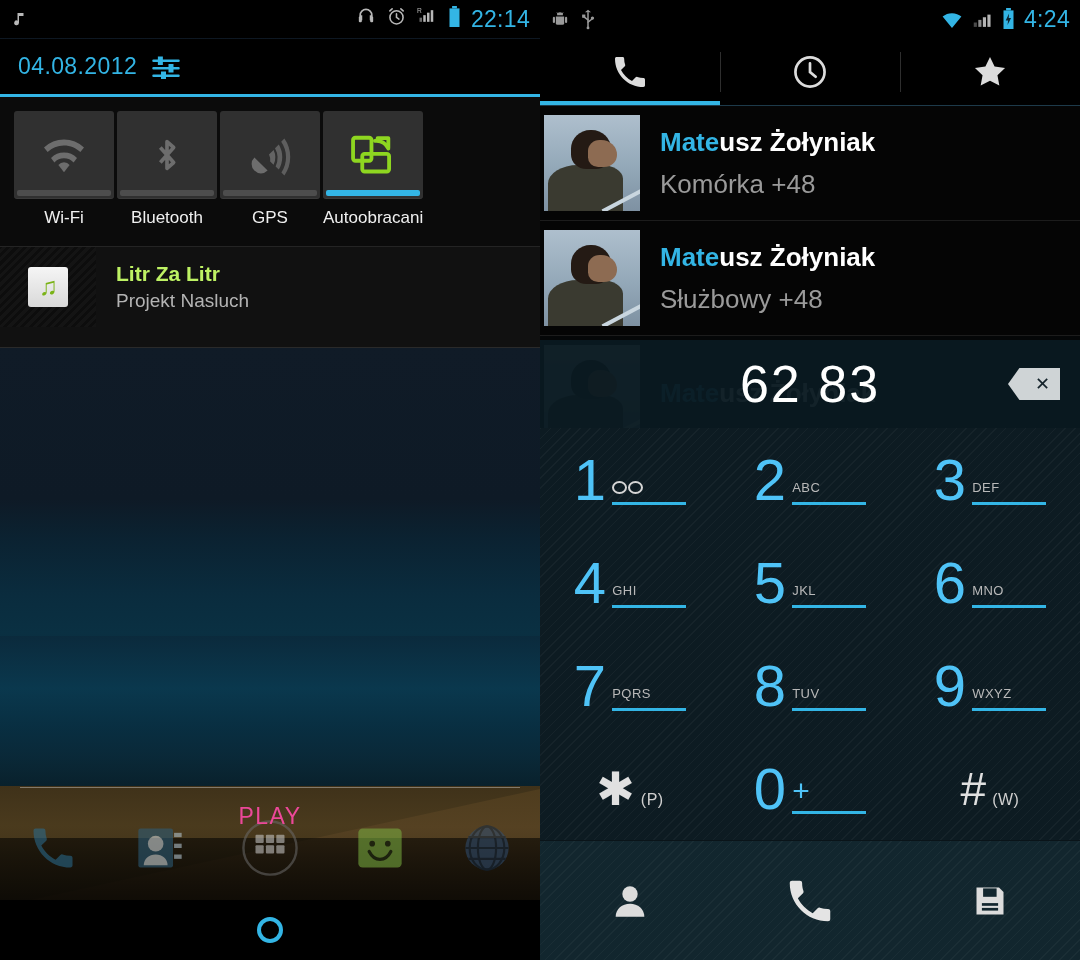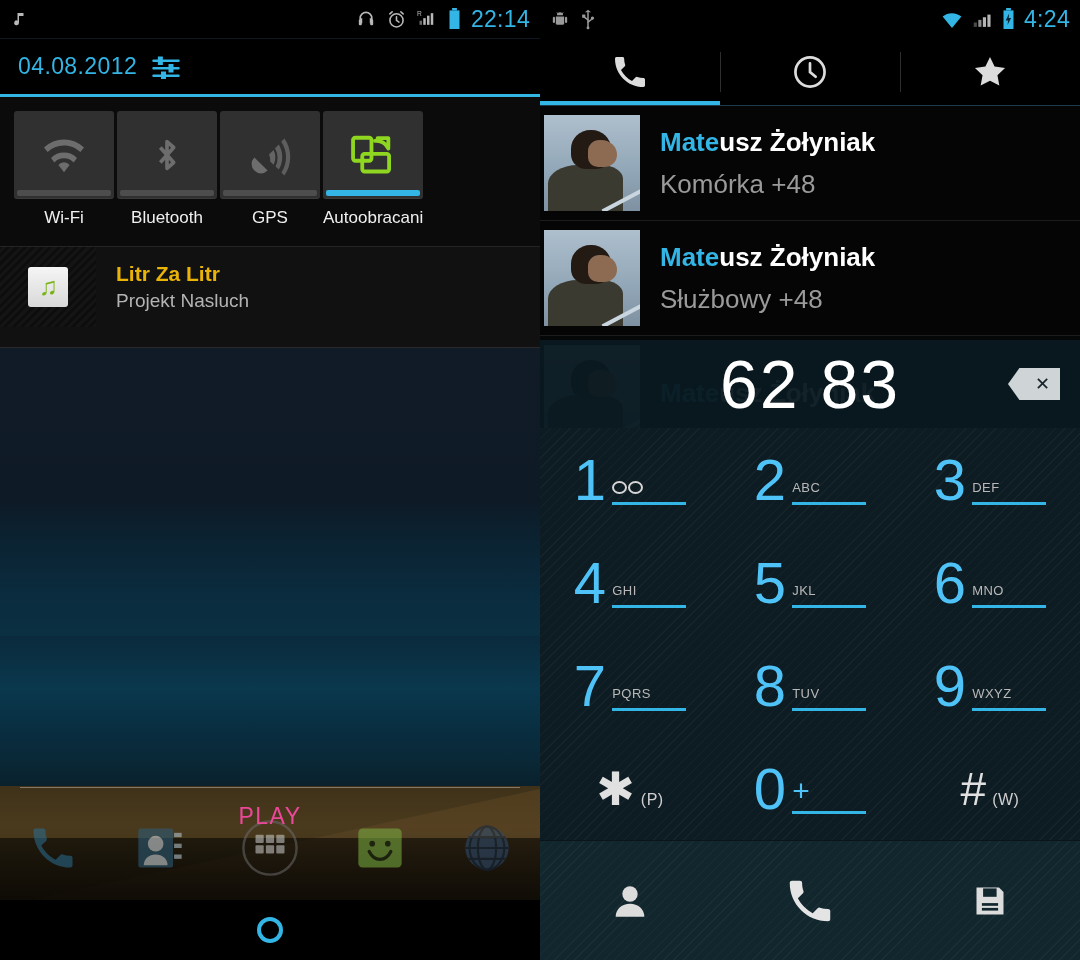--- a/index.html
+++ b/index.html
@@ -24,21 +24,21 @@
   .wall-sand { position:absolute; left:0; right:0; bottom:0; height:190px;
       background:linear-gradient(to bottom,#4b3a1c 0%, #554122 30%, #3c2e17 70%, #1a1408 100%);
       clip-path:polygon(0 100%, 0 72%, 100% 10%, 100% 100%); }
   .wall-dark { position:absolute; left:0; right:0; bottom:0; height:122px;
       background:linear-gradient(to bottom, rgba(0,0,0,.55), rgba(0,0,0,.92)); }
 
   
   .l-status { position:absolute; top:0; left:0; width:540px; height:38px; background:#000;
       display:flex; align-items:center; padding:0 10px; z-index:6; }
   .l-status .left-ic { display:flex; align-items:center; gap:8px; }
-  .l-status .right-ic { margin-left:auto; display:flex; align-items:center; gap:9px;text-decoration:underline; }
+  .l-status .right-ic { margin-left:auto; display:flex; align-items:flex-start; gap:9px;text-decoration:underline; }
   .st-ico { color:#b8b8b8; display:inline-flex; align-items:center; }
   .clock-l { color:#33b5e5; font-size:23px; letter-spacing:.3px; }
   .clock-r { color:#33b5e5; font-size:23px; letter-spacing:.3px; }
 
   
   .shade { position:absolute; top:39px; left:0; width:540px; z-index:5; background:#0b0b0b; }
   .shade-hdr { height:58px; background:#000; display:flex; align-items:center;
       padding:0 18px; gap:14px; border-bottom:3px solid #33b5e5; }
   .shade-date { color:#33b5e5; font-size:23px; letter-spacing:.4px; }
   .qs-row { display:flex; background:#0b0b0b; padding:14px 14px 0 14px; gap:3px; }
@@ -54,21 +54,21 @@
   .qs-pad { height:18px; background:#0b0b0b; }
 
   .notif { display:flex; align-items:center; height:80px; background:#111;
       border-top:1px solid #242424; }
   .notif-ic-wrap { width:96px; height:80px; display:flex; align-items:center; justify-content:center;
       background:repeating-linear-gradient(-45deg,#141414 0 3px,#0d0d0d 3px 6px); }
   .notif-ic { width:40px; height:40px; border-radius:3px;
       background:linear-gradient(#f5f5f5,#d9d9d9); display:flex;
       align-items:center; justify-content:center; color:#7ab317; font-size:25px; }
   .notif-txt { padding-left:20px; }
-  .notif-title { color:#eab308; font-size:21px; font-weight:bold; }
+  .notif-title { color:#bef264; font-size:21px; font-weight:bold; }
   .notif-sub { color:#b4b4b4; font-size:19px; margin-top:4px; }
   .shade-foot { height:22px; background:#111; border-bottom:1px solid #2a2a2a; }
 
   
   .dock { position:absolute; bottom:60px; left:0; width:540px; height:104px;
       display:flex; align-items:center; justify-content:space-around; z-index:3; opacity:.55; }
   .dock-div { position:absolute; bottom:172px; left:20px; right:20px; height:1px;
       background:rgba(255,255,255,.35); z-index:3; }
   .play-lbl { position:absolute; bottom:130px; left:0; width:540px; text-align:center;
       color:#ec4899; font-size:23px; letter-spacing:1.5px; z-index:4; }
@@ -109,21 +109,21 @@
   .c-info { padding-left:20px; }
   .c-name { font-size:26px; font-weight:bold; color:#fff; }
   .c-name .hl { color:#33b5e5; }
   .c-num { font-size:26px; color:#9a9a9a; margin-top:11px; }
   .contact.dim { opacity:.5; }
 
   
   .digits { position:absolute; top:340px; left:0; width:540px; height:88px;
       background:rgba(10,26,34,.92); display:flex; align-items:center;
       justify-content:center; z-index:4; }
-  .digits-val { color:#fff; font-size:68px; letter-spacing:2px; font-weight:300; }
+  .digits-val { color:#fff; font-size:52px; letter-spacing:2px; font-weight:300; }
   .backspace { position:absolute; right:20px; top:50%; transform:translateY(-50%);
       width:52px; height:32px; background:#cfd4d6; display:flex; align-items:center;
       justify-content:flex-end; padding-right:10px; color:#15232b; font-size:18px;
       clip-path:polygon(22% 0,100% 0,100% 100%,22% 100%,0 50%); }
 
   
   .keypad { position:absolute; top:428px; left:0; width:540px; height:412px;
       background:#0d1b22;
       background-image:repeating-linear-gradient(-45deg,
           rgba(255,255,255,.035) 0 1px, transparent 1px 7px);

